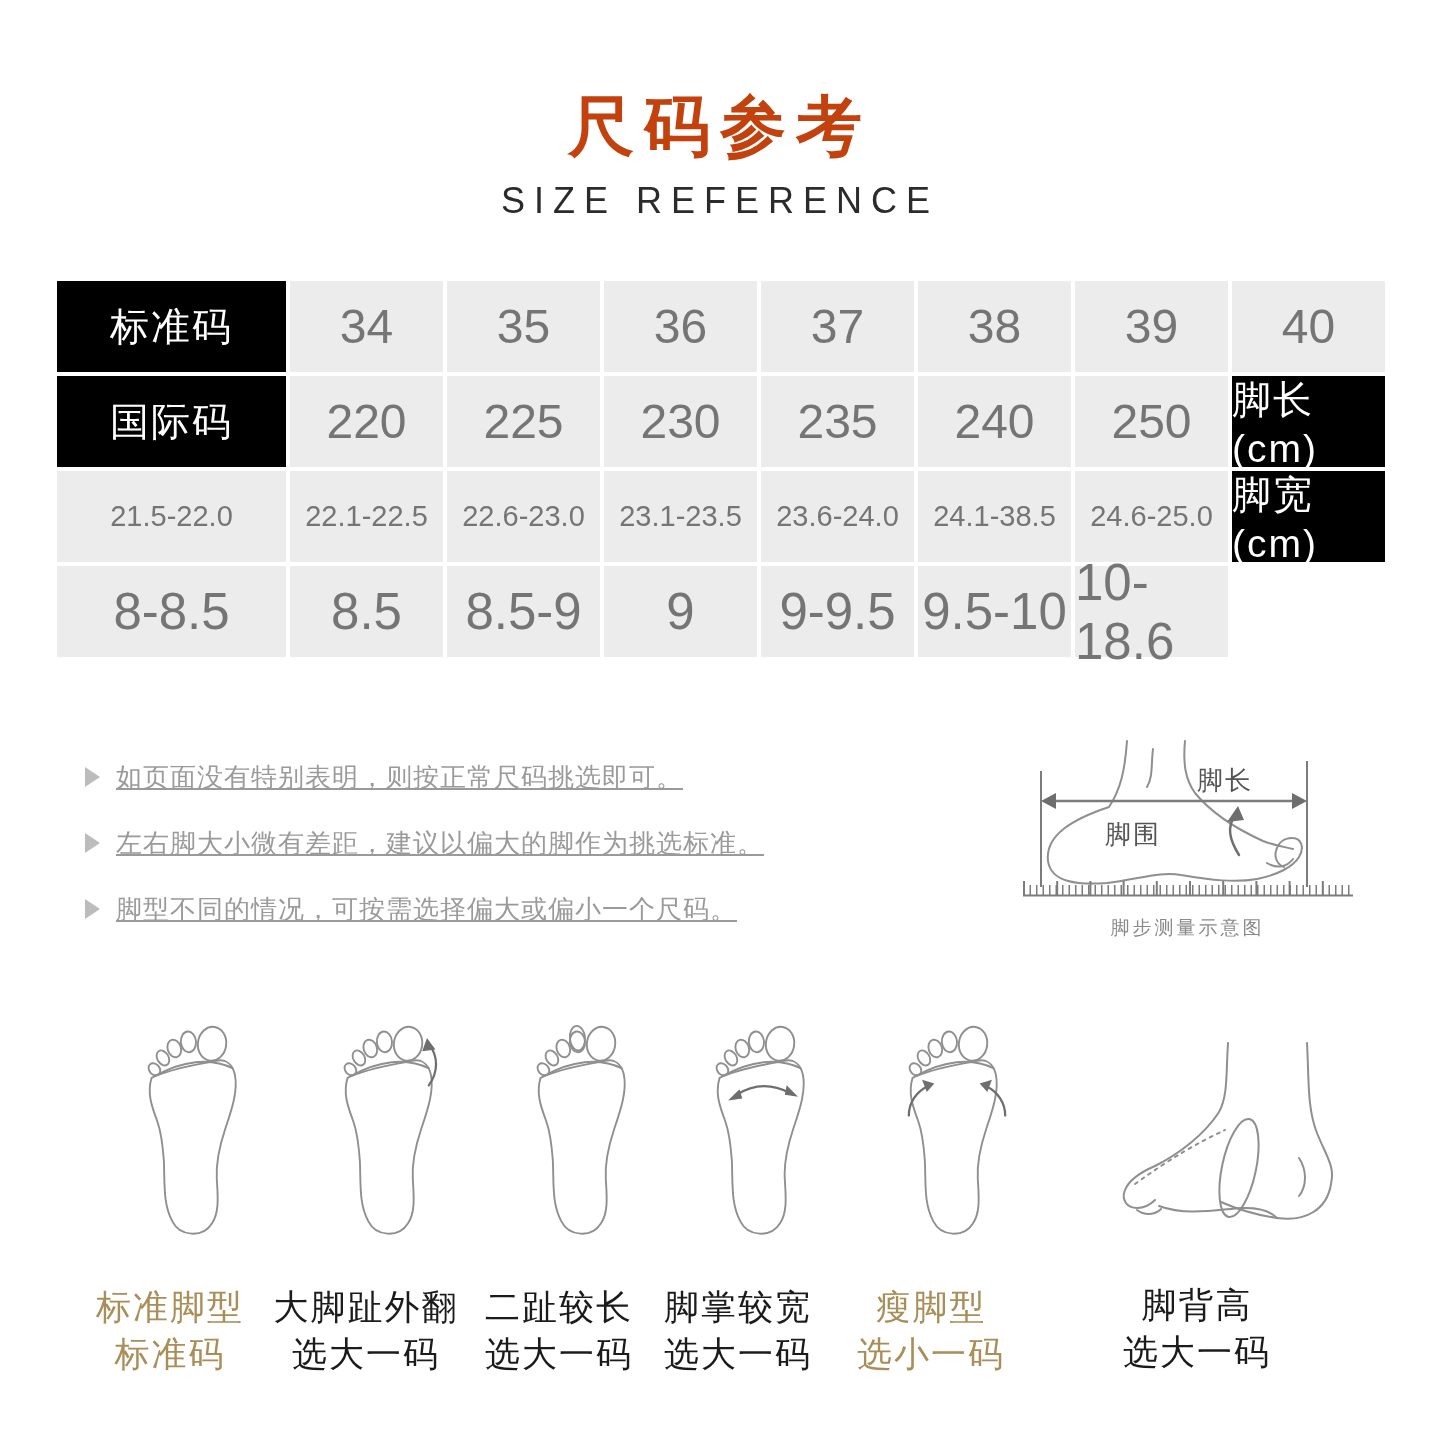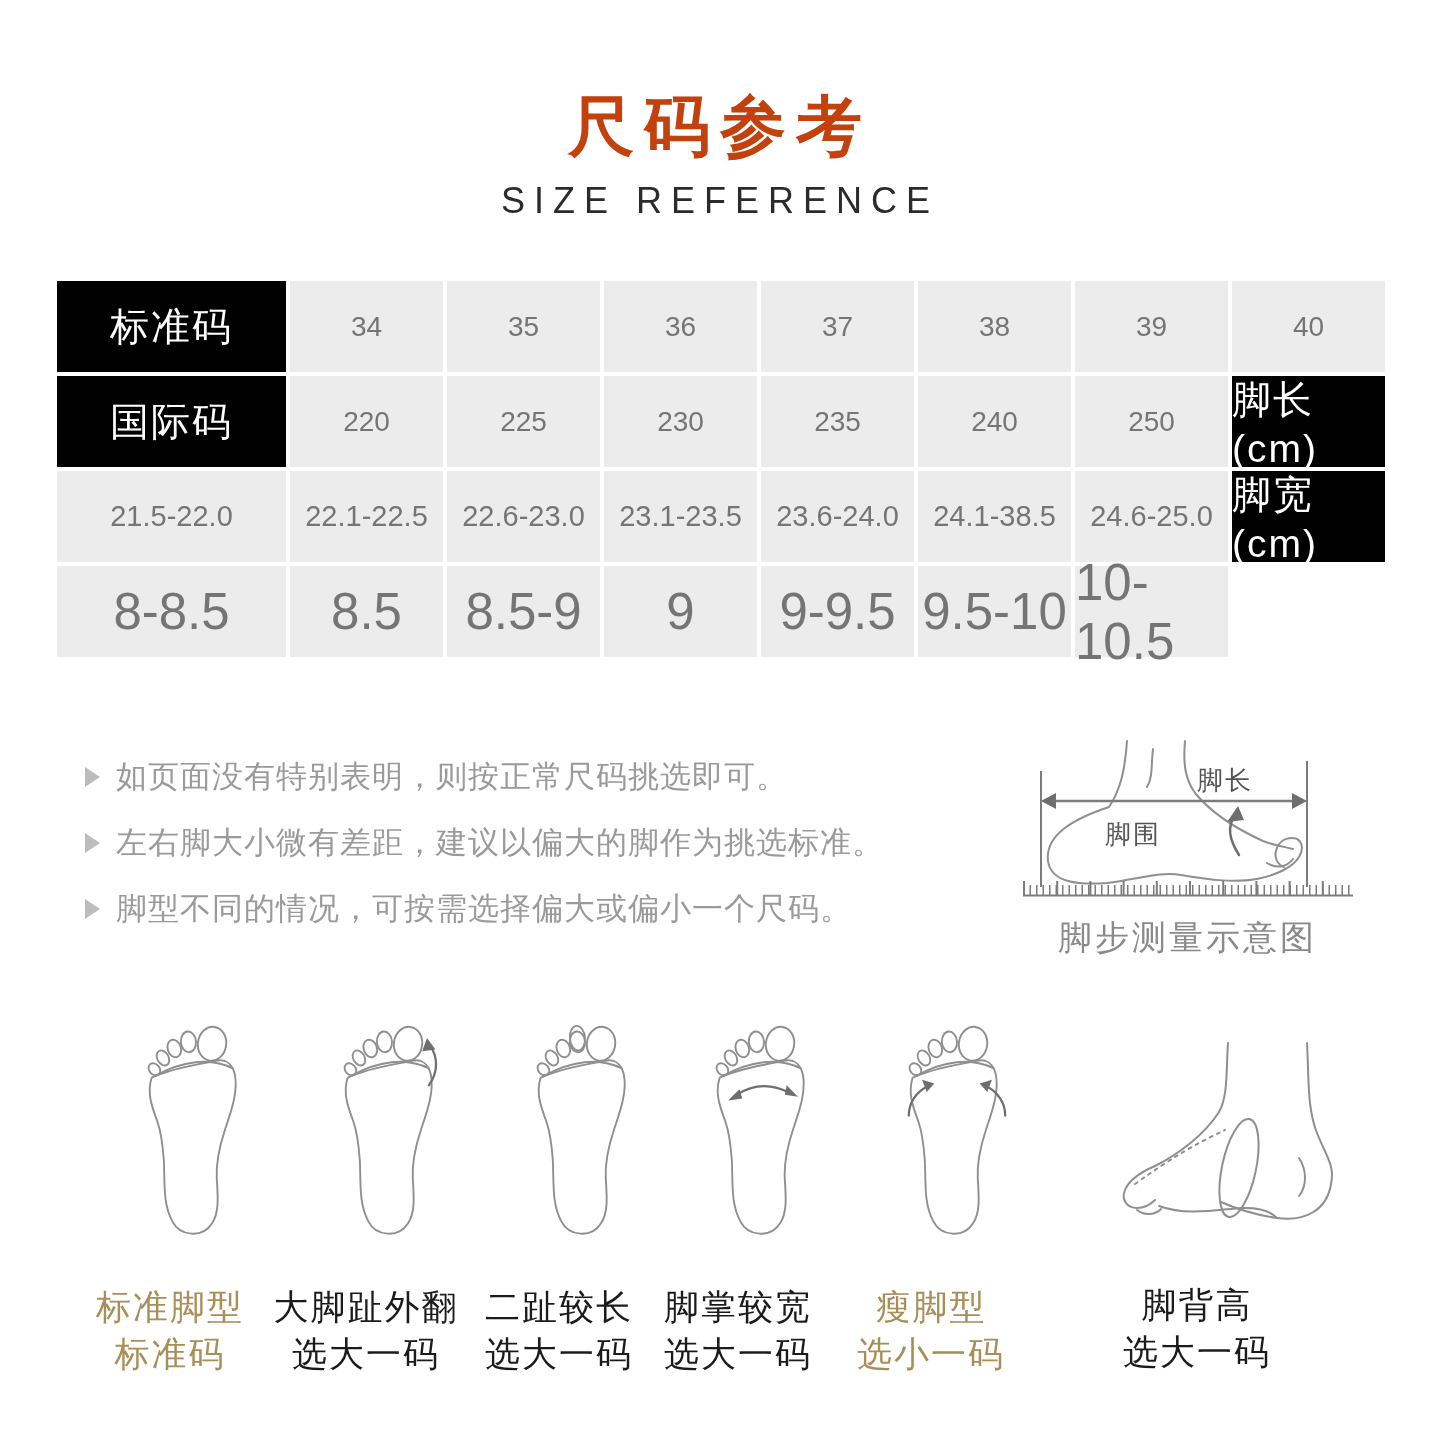--- a/index.html
+++ b/index.html
@@ -21,36 +21,36 @@
          font-size:66px;font-weight:600;letter-spacing:10px;color:#c2410c;}
   .subtitle{position:absolute;top:180px;left:0;width:100%;text-align:center;
          font-size:36px;font-weight:400;letter-spacing:9px;color:#2b2b2b;}
 
   
   .size-table{position:absolute;left:57px;top:281px;width:1328px;
       display:grid;grid-template-columns:229px repeat(7,1fr);grid-auto-rows:91px;gap:4px;}
   .size-table .th{background:var(--header-bg);color:#fff;display:flex;align-items:center;justify-content:center;
       font-size:39px;letter-spacing:2px;font-weight:400;}
   .size-table .td{background:var(--cell-bg);color:var(--value-text);display:flex;align-items:center;justify-content:center;
-      font-size:28px;font-weight:400;}
+      font-size:48px;font-weight:400;}
   .size-table .td.small{font-size:29px;}
   .size-table .td.mid{font-size:51px;}
 
   
   .notes{position:absolute;left:85px;top:757px;}
   .note{display:flex;align-items:center;margin-bottom:26px;height:40px;}
   .tri{width:0;height:0;border-left:15px solid #bcbcbc;border-top:10px solid transparent;
        border-bottom:10px solid transparent;margin-right:16px;flex:0 0 auto;}
-  .note-text{font-size:31px;color:var(--note-text);letter-spacing:1px;white-space:nowrap;}
+  .note-text{font-size:26px;color:var(--note-text);letter-spacing:1px;white-space:nowrap;text-decoration:underline;}
 
   
   .measure{position:absolute;left:1015px;top:737px;width:345px;height:230px;}
   .measure svg{display:block;}
   .measure-caption{position:absolute;top:178px;left:0;width:100%;text-align:center;
-       font-size:34px;color:#8a8a8a;letter-spacing:3px;}
+       font-size:19px;color:#8a8a8a;letter-spacing:3px;}
 
   
   .foot-item{position:absolute;top:1023px;text-align:center;}
   .foot-item svg{display:block;margin:0 auto;}
   .foot-item .fp{transform:translateX(26px);}
   .foot-label{margin-top:38px;font-size:35px;line-height:47px;letter-spacing:2px;color:var(--label-text);}
   .foot-label.gold{color:var(--accent-gold);}
   .fi-1{left:70px;width:200px;}
   .fi-2{left:266px;width:200px;}
   .fi-3{left:459px;width:200px;}
@@ -99,21 +99,21 @@
     <div class="td small">24.1-38.5</div>
     <div class="td small">24.6-25.0</div>
 
     <div class="th">脚宽(cm)</div>
     <div class="td mid">8-8.5</div>
     <div class="td mid">8.5</div>
     <div class="td mid">8.5-9</div>
     <div class="td mid">9</div>
     <div class="td mid">9-9.5</div>
     <div class="td mid">9.5-10</div>
-    <div class="td mid">10-10.5</div>
+    <div class="td mid">10-18.6</div>
   </div>
 
   <div class="notes">
     <div class="note">
       <span class="tri"></span>
       <span class="note-text">如页面没有特别表明，则按正常尺码挑选即可。</span>
     </div>
     <div class="note">
       <span class="tri"></span>
       <span class="note-text">左右脚大小微有差距，建议以偏大的脚作为挑选标准。</span>

